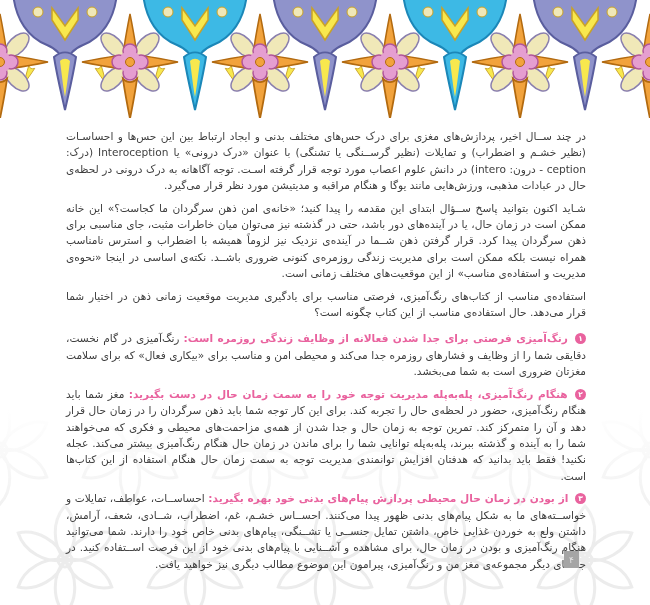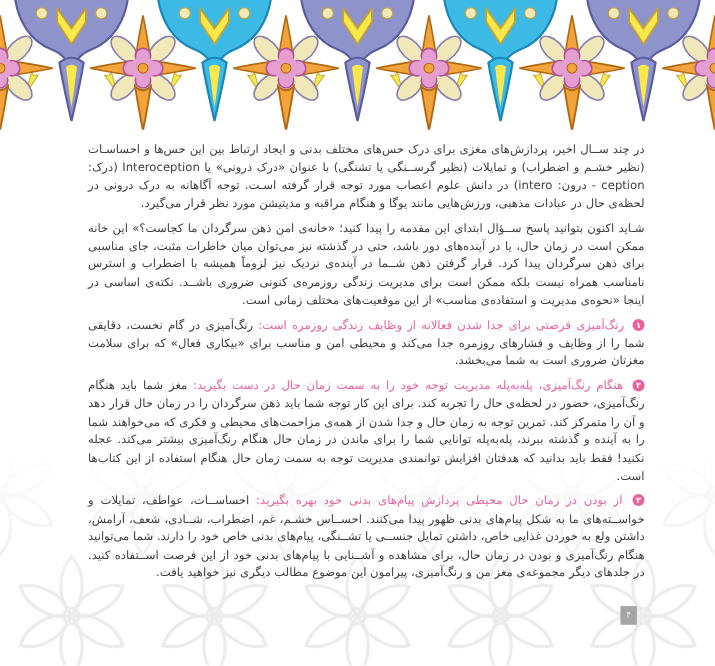--- a/index.html
+++ b/index.html
@@ -12,24 +12,24 @@
   .watermark{position:absolute;bottom:0;left:0;width:650px;height:195px;z-index:0;}
   .watermark::after{
     content:"";position:absolute;inset:0;
     background:linear-gradient(180deg,#ffffff 0%,rgba(255,255,255,0) 70%);
   }
   .content{
     position:absolute;top:128px;right:64px;width:522px;z-index:2;
     color:#3e3e3e;font-size:10.6px;line-height:16.4px;
     text-align:justify;
   }
-  .content p{margin:0 0 6px 16px;}
+  .content p{margin:0 0 6px 2px;}
   .content p.para3{margin-bottom:10px;}
   .bullet{margin:0 0 11px 0;}
-  .bullet .head{color:#e9629e;font-weight:normal;}
+  .bullet .head{color:#e9629e;font-weight:bold;}
   .num-badge{
     display:inline-block;width:11px;height:11px;line-height:11.5px;
     background:#e9629e;color:#ffffff;border-radius:50%;
     font-size:7.5px;text-align:center;vertical-align:1px;margin-left:3px;
     font-weight:bold;
   }
   .page-badge{
     position:absolute;left:564px;top:551px;width:15px;height:17px;
     background:#a5a5a5;color:#e2e2e2;font-size:9px;z-index:3;
     display:flex;align-items:center;justify-content:center;
@@ -122,20 +122,21 @@
         <use href="#wflower" x="195" y="150"></use>
       <use href="#wflower" x="325" y="150"></use>
         <use href="#wflower" x="455" y="150"></use>
       <use href="#wflower" x="585" y="150"></use>
     </svg>
   </div>
 
   <div class="content">
     <p class="para">در چند ســال اخیر، پردازش‌های مغزی برای درک حس‌های مختلف بدنی و ایجاد ارتباط بین این حس‌ها و احساسـات (نظیر خشـم و اضطراب) و تمایلات (نظیر گرســنگی یا تشنگی) با عنوان «درک درونی» یا Interoception (درک: ception - درون: intero) در دانش علوم اعصاب مورد توجه قرار گرفته اسـت. توجه آگاهانه به درک درونی در لحظه‌ی حال در عبادات مذهبی، ورزش‌هایی مانند یوگا و هنگام مراقبه و مدیتیشن مورد نظر قرار می‌گیرد.</p>
     <p class="para">شـاید اکنون بتوانید پاسخ ســؤال ابتدای این مقدمه را پیدا کنید؛ «خانه‌ی امن ذهن سرگردان ما کجاست؟» این خانه ممکن است در زمان حال، یا در آینده‌های دور باشد، حتی در گذشته نیز می‌توان میان خاطرات مثبت، جای مناسبی برای ذهن سرگردان پیدا کرد. قرار گرفتن ذهن شــما در آینده‌ی نزدیک نیز لزوماً همیشه با اضطراب و استرس نامناسب همراه نیست بلکه ممکن است برای مدیریت زندگی روزمره‌ی کنونی ضروری باشــد. نکته‌ی اساسی در اینجا «نحوه‌ی مدیریت و استفاده‌ی مناسب» از این موقعیت‌های مختلف زمانی است.</p>
+    <p class="para para3">استفاده‌ی مناسب از کتاب‌های رنگ‌آمیزی، فرصتی مناسب برای یادگیری مدیریت موقعیت زمانی ذهن در اختیار شما قرار می‌دهد. حال استفاده‌ی مناسب از این کتاب چگونه است؟</p>
 
     <p class="bullet">
       <span class="num-badge">۱</span>
       <span class="head">رنگ‌آمیزی فرصتی برای جدا شدن فعالانه از وظایف زندگی روزمره است:</span>
       <span class="body-text">رنگ‌آمیزی در گام نخست، دقایقی شما را از وظایف و فشارهای روزمره جدا می‌کند و محیطی امن و مناسب برای «بیکاری فعال» که برای سلامت مغزتان ضروری است به شما می‌بخشد.</span>
     </p>
 
     <p class="bullet">
       <span class="num-badge">۲</span>
       <span class="head">هنگام رنگ‌آمیزی، پله‌به‌پله مدیریت توجه خود را به سمت زمان حال در دست بگیرید:</span>

